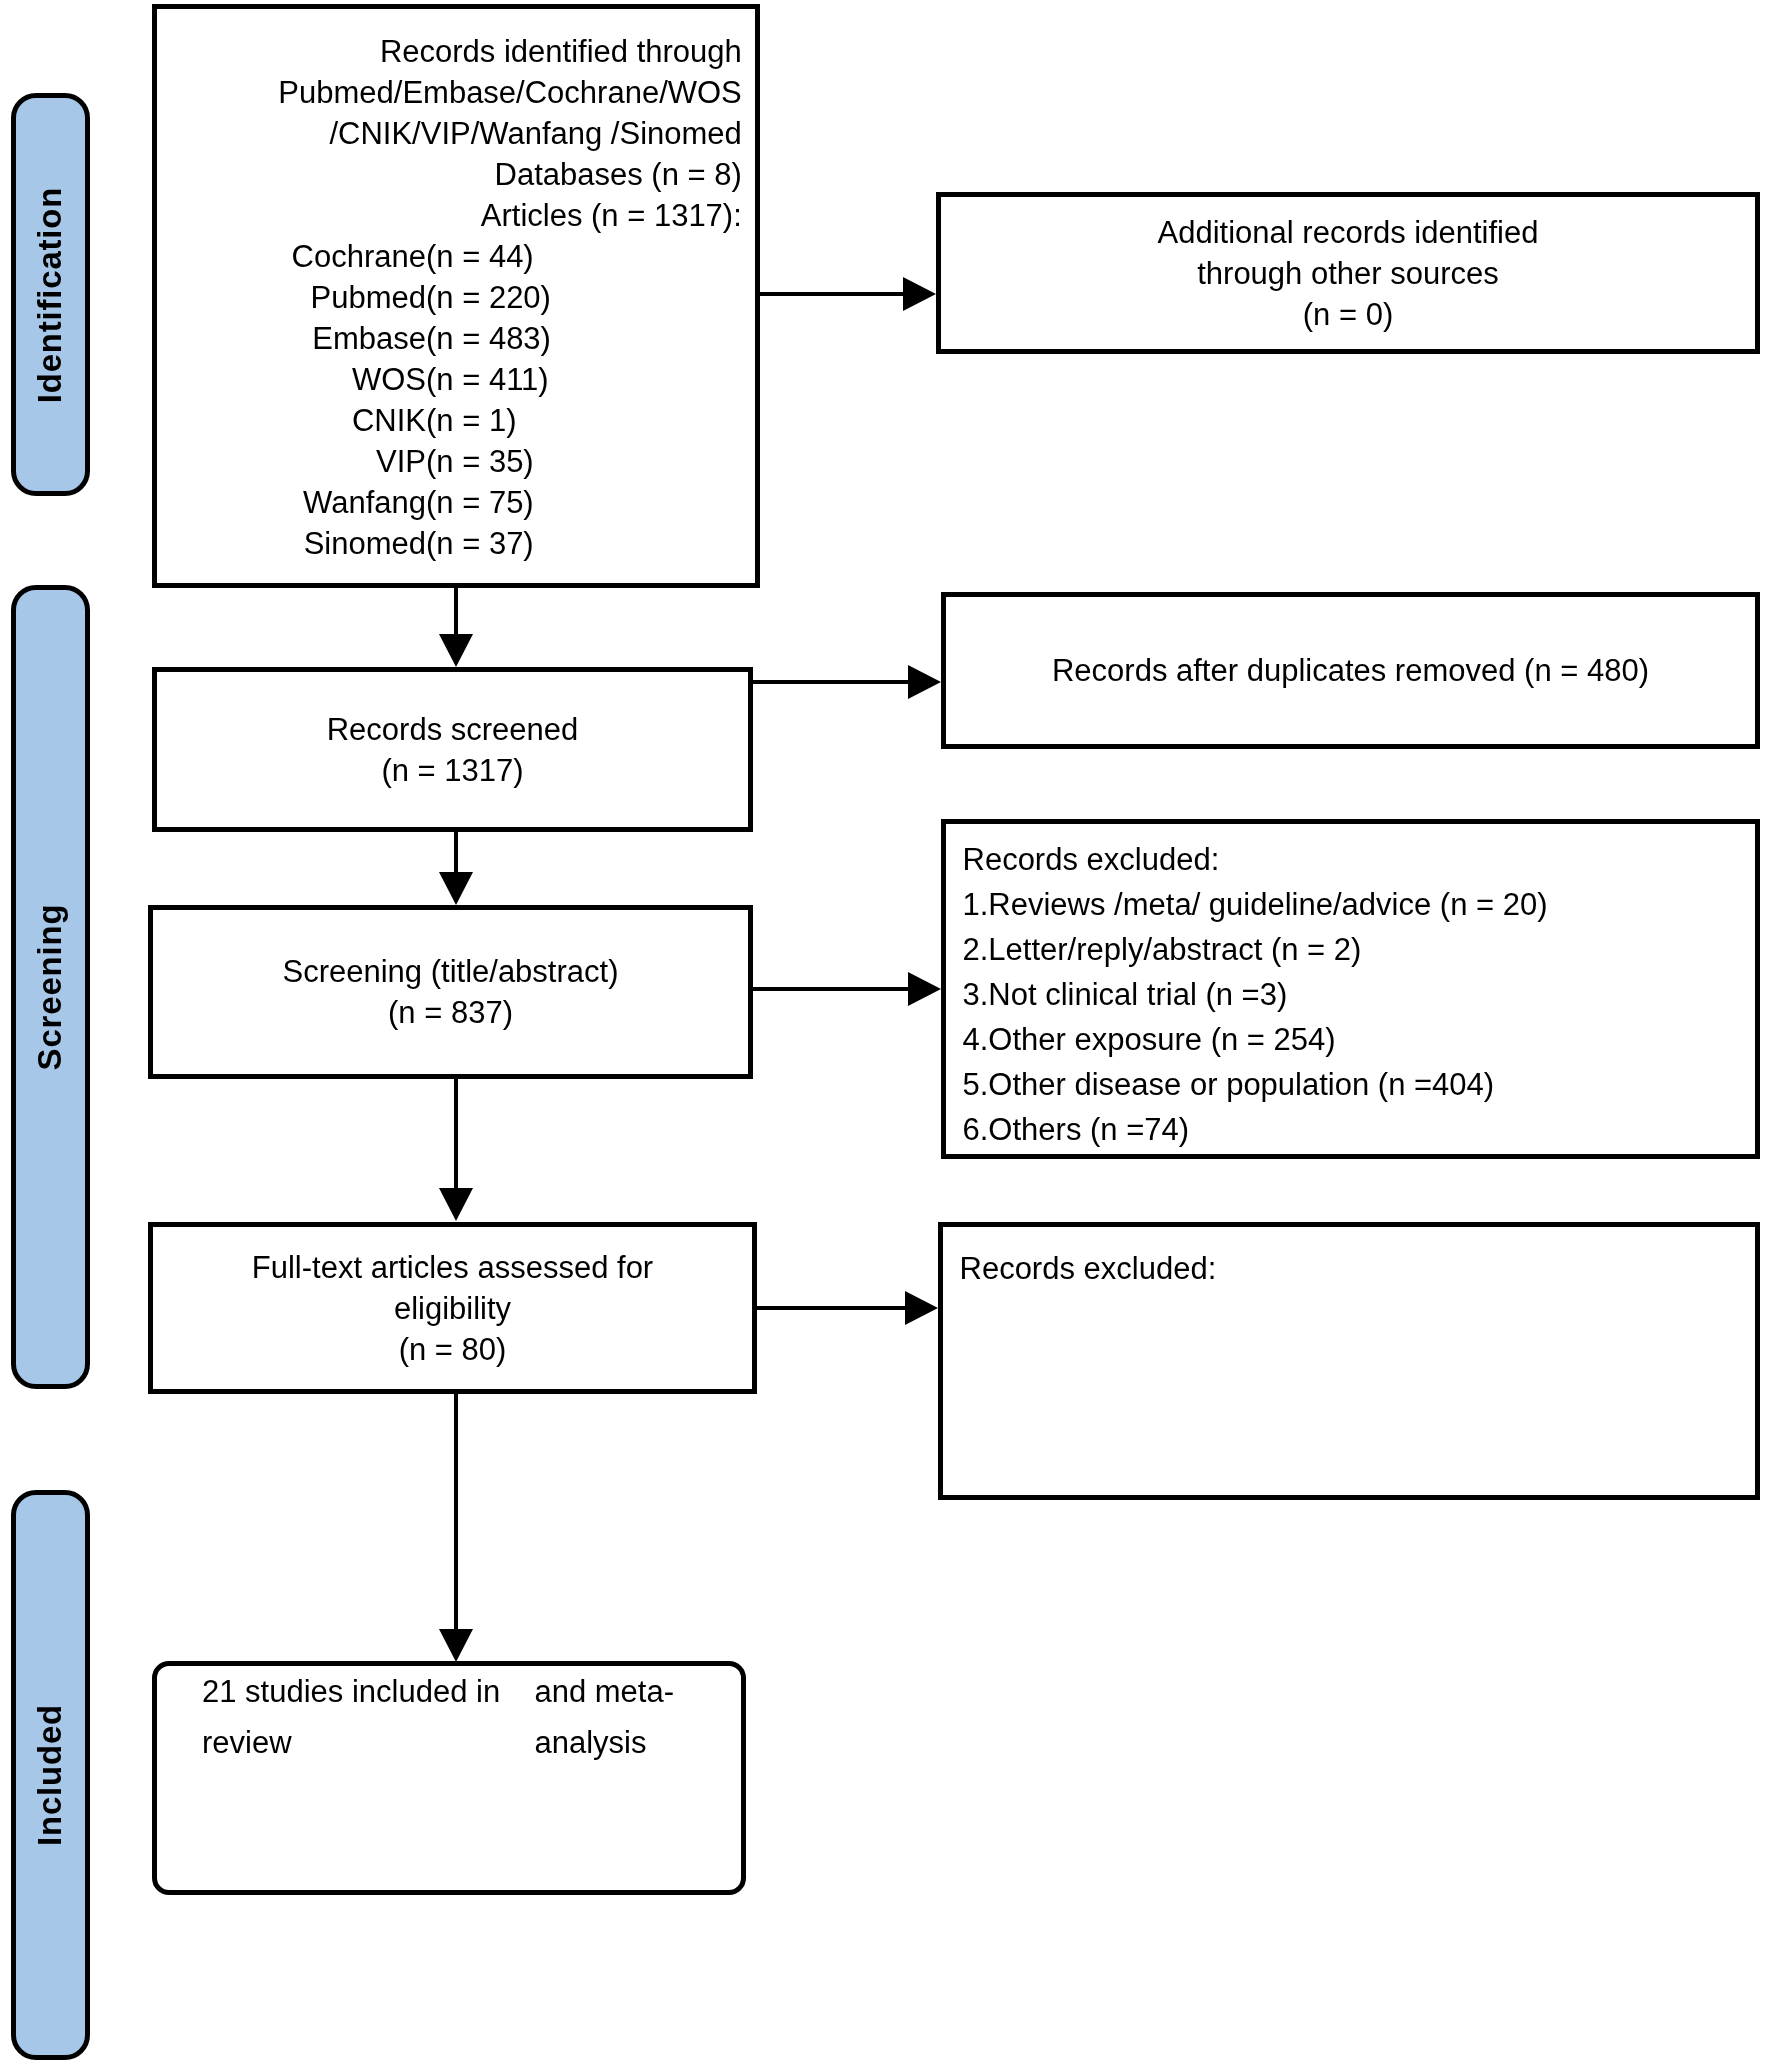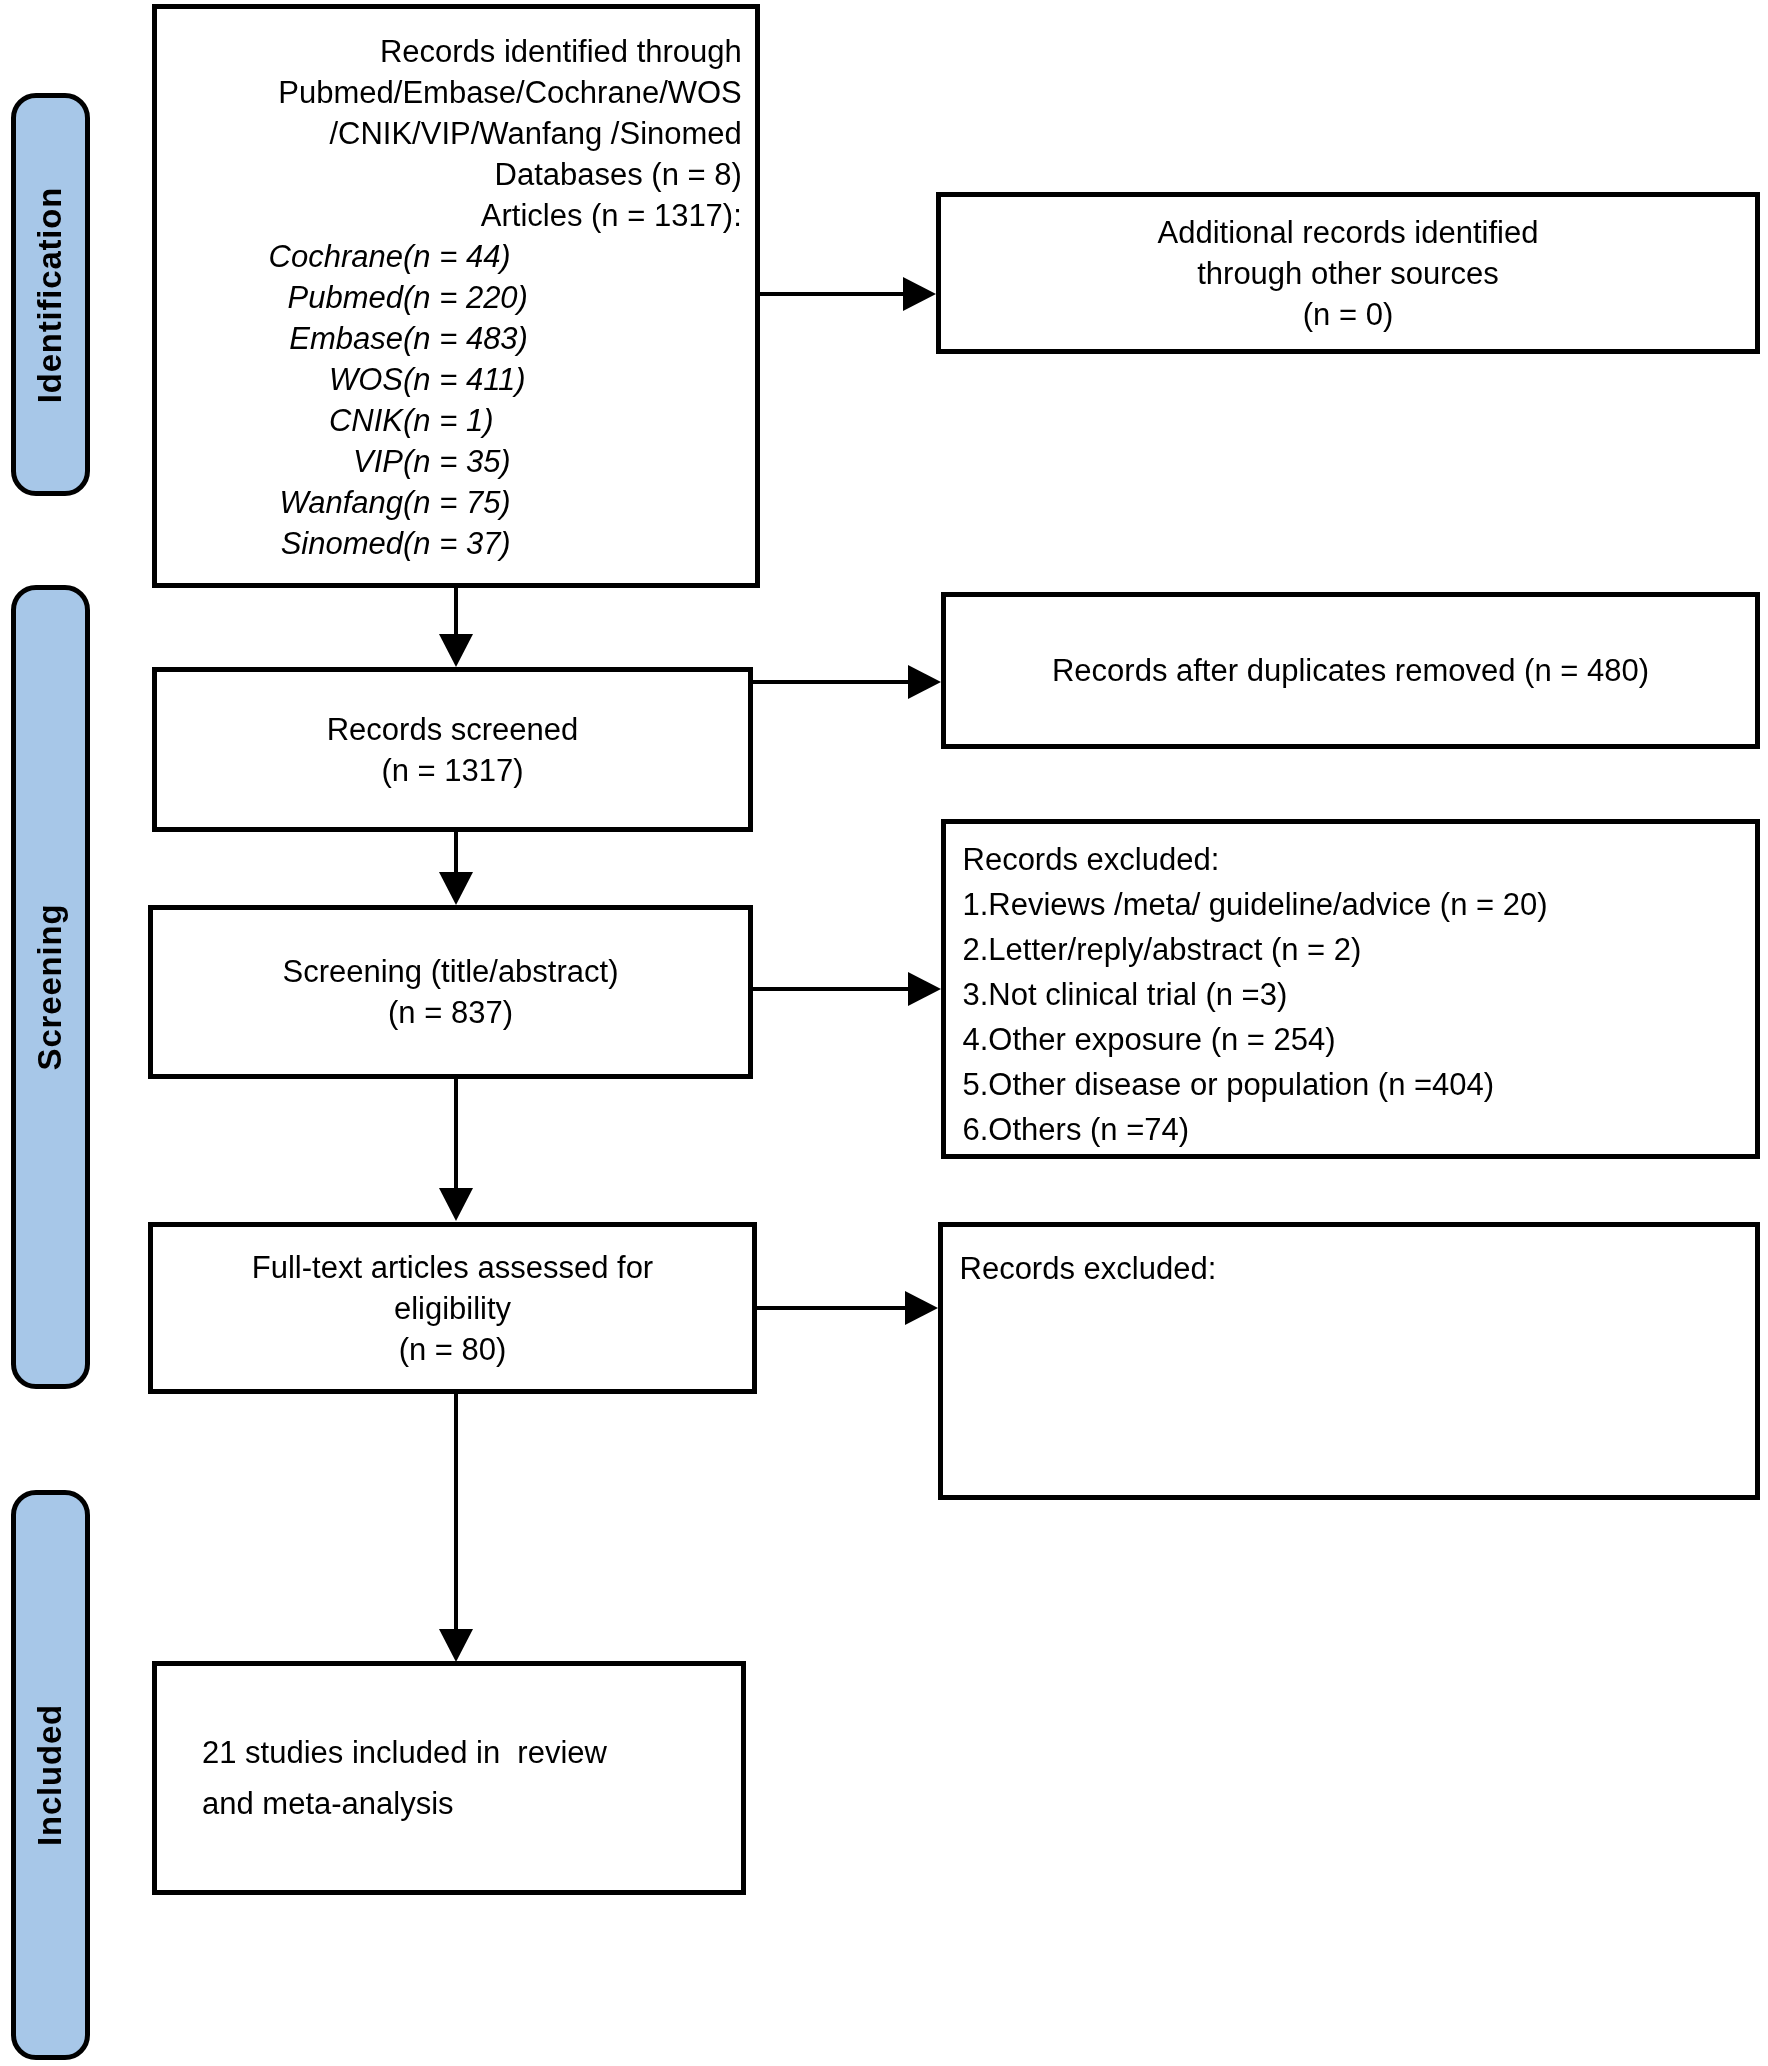--- a/index.html
+++ b/index.html
@@ -26,30 +26,30 @@
     font-size:33px;letter-spacing:0.8px;
   }
   
   .box{
     position:absolute;border:5px solid var(--box_border);background:var(--background);
     font-size:31px;line-height:41px;
   }
   .line,.excl-title,.excl-item,.db-name,.db-count{white-space:pre-wrap;}
   .centered{display:flex;flex-direction:column;justify-content:center;align-items:center;text-align:center;}
   #box-identified{left:152px;top:4.1px;width:608px;height:584px;padding:21.5px 13.2px 0 33px;text-align:right;}
-  .db-row{display:flex;margin-left:58px;font-style:italic;}
+  .db-row{display:flex;margin-left:81px;}
   .db-name{width:155px;}
   #box-additional{left:936px;top:192px;width:824px;height:162px;}
   #box-screened{left:152px;top:667px;width:601px;height:165px;}
   #box-duplicates{left:941px;top:592px;width:819px;height:157px;}
   #box-screening{left:148px;top:905px;width:605px;height:174px;}
   #box-excluded1{left:941px;top:819px;width:819px;height:340px;padding:13.2px 6.6px 0 16.5px;line-height:45px;}
   #box-fulltext{left:148px;top:1222px;width:609px;height:172px;line-height:41px;}
   #box-excluded2{left:938px;top:1222px;width:822px;height:278px;padding:16.5px 6.6px 0 16.5px;line-height:50px;}
-  #box-included{left:152px;top:1661px;width:594px;height:234px;display:flex;flex-direction:column;justify-content:center;padding-left:45px;line-height:51px;}
+  #box-included{left:152px;top:1661px;width:594px;height:234px;display:flex;justify-content:center;padding-left:45px;line-height:51px;border-radius:17px;}
   .excl-item{}
   
   .varrow{position:absolute;width:36px;margin-left:-18px;}
   .varrow .shaft{position:absolute;left:50%;margin-left:-2.1px;top:0;width:4.1px;height:calc(100% - 31px);background:var(--arrow);}
   .varrow .head{position:absolute;bottom:0;left:0.8px;width:0;height:0;
     border-left:17.4px solid transparent;border-right:17.4px solid transparent;border-top:33px solid var(--arrow);}
   .harrow{position:absolute;height:36px;margin-top:-18px;}
   .harrow .shaft{position:absolute;top:50%;margin-top:-2.1px;left:0;height:4.1px;width:calc(100% - 31px);background:var(--arrow);}
   .harrow .head{position:absolute;right:0;top:0.8px;width:0;height:0;
     border-top:17.4px solid transparent;border-bottom:17.4px solid transparent;border-left:33px solid var(--arrow);}

